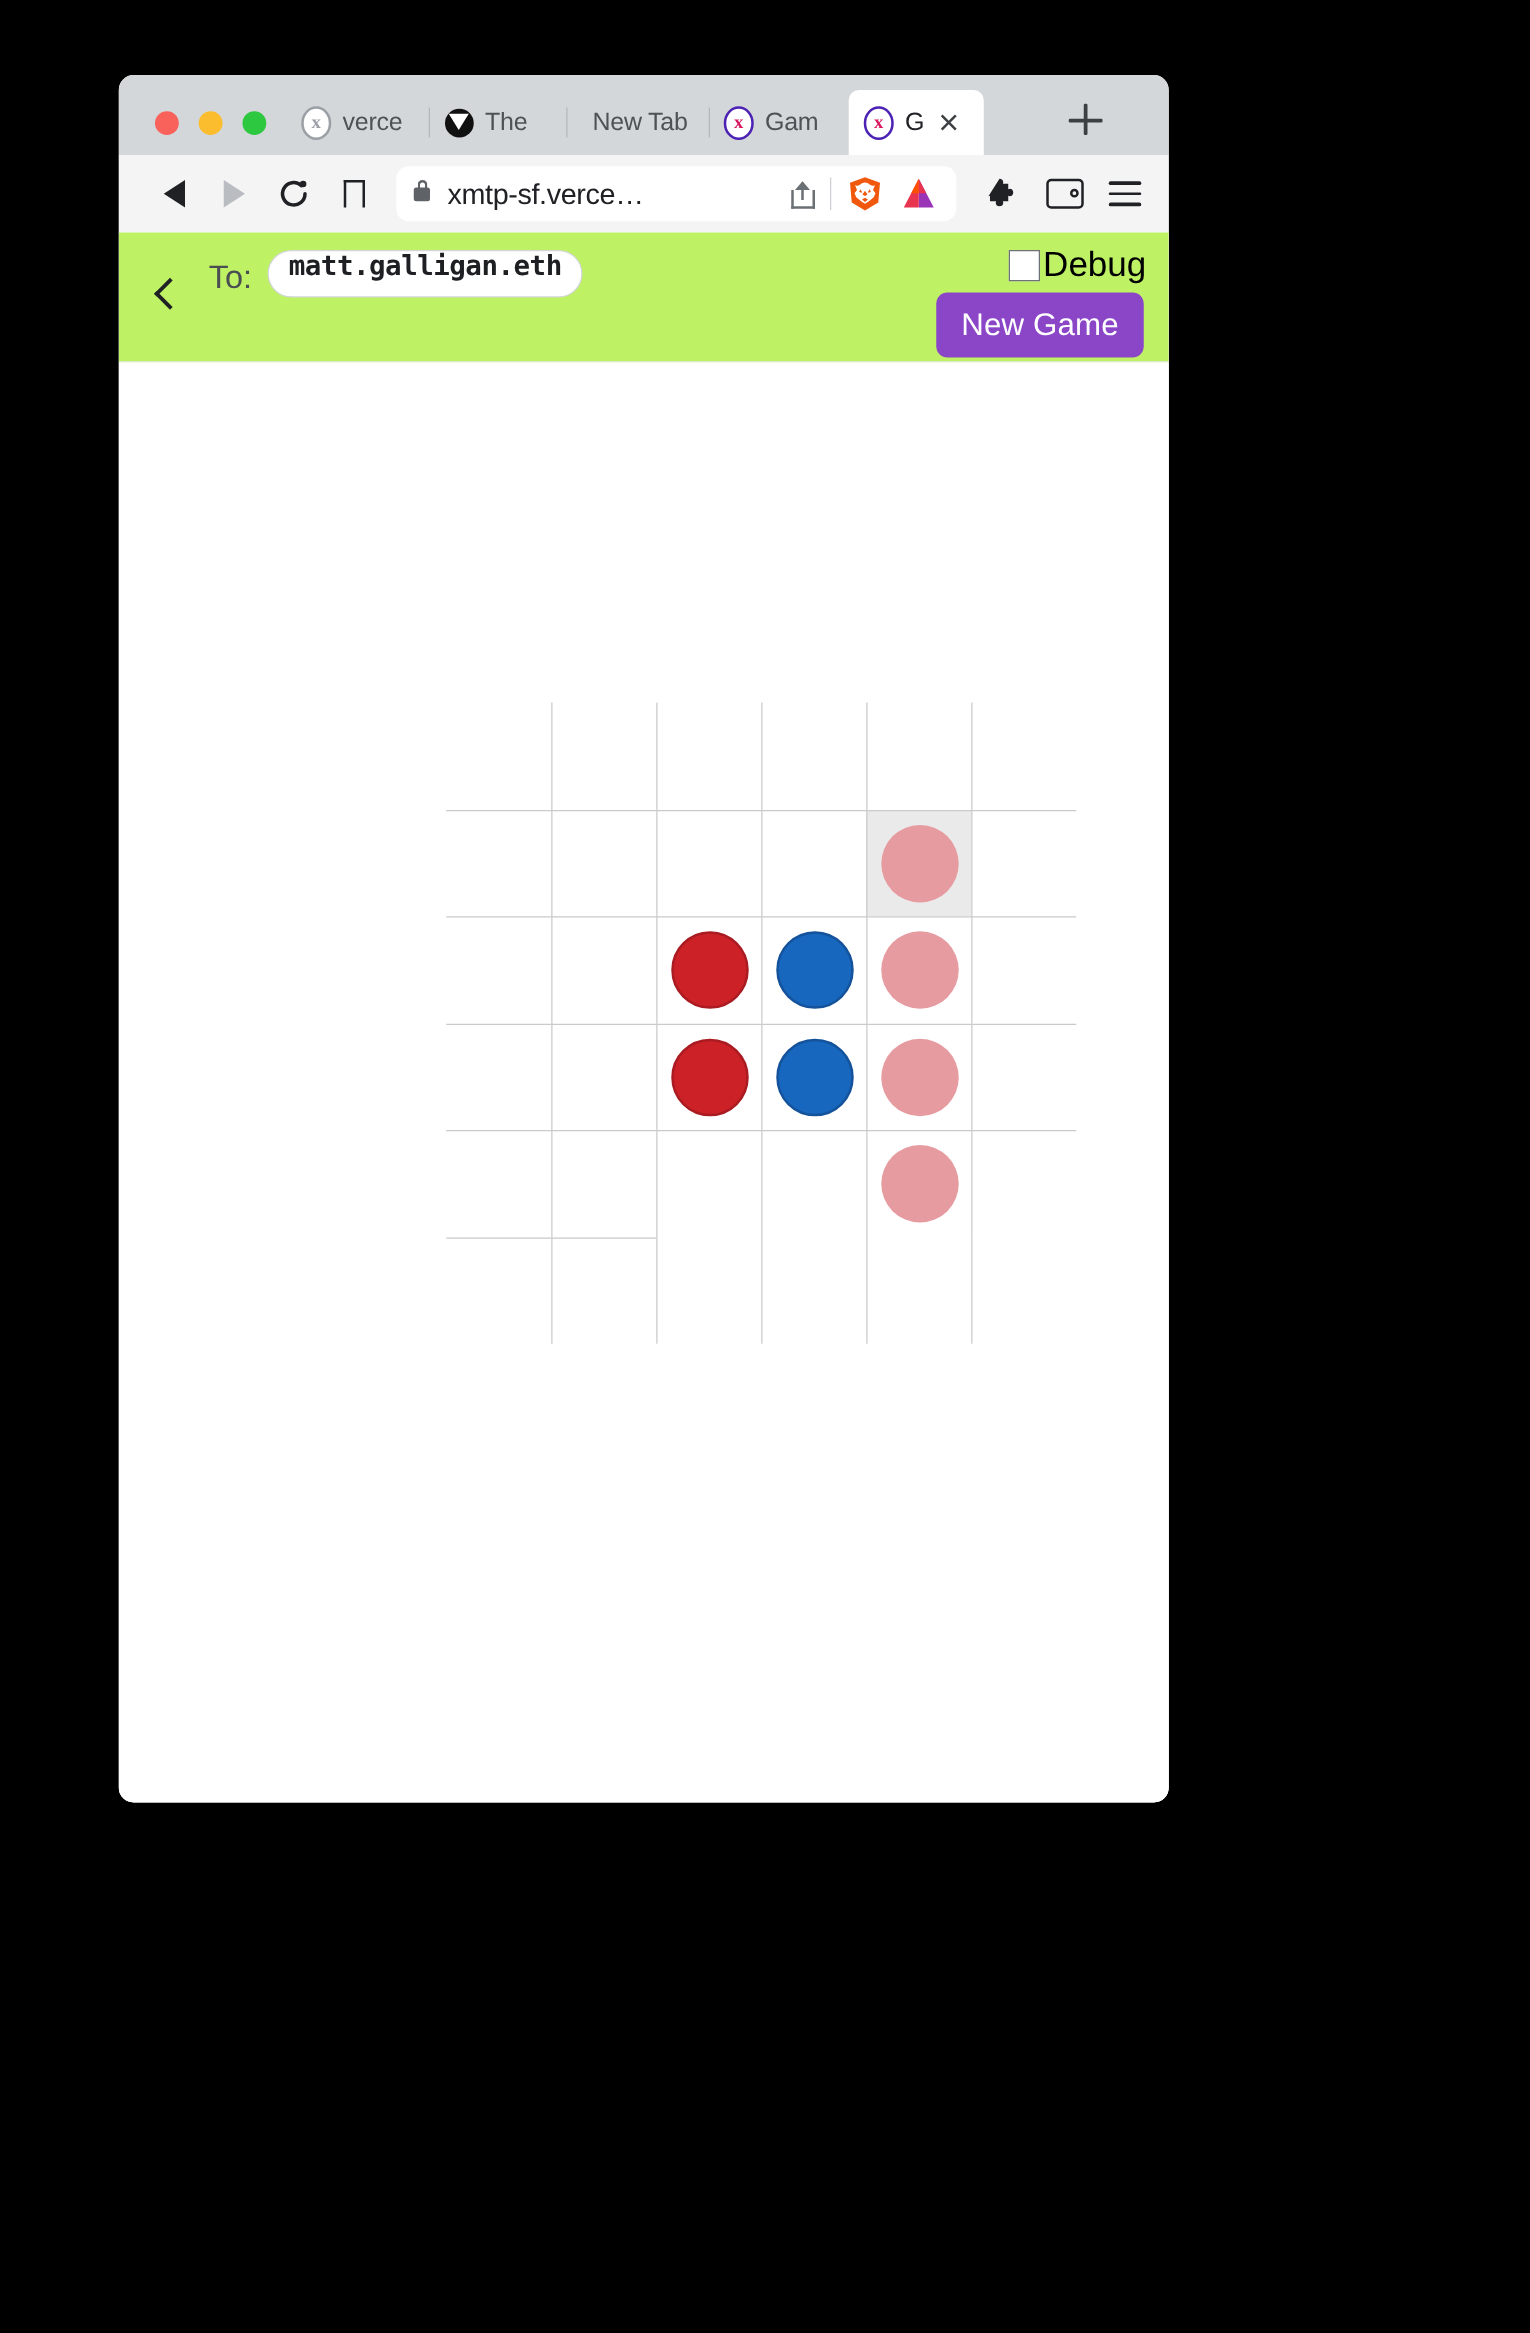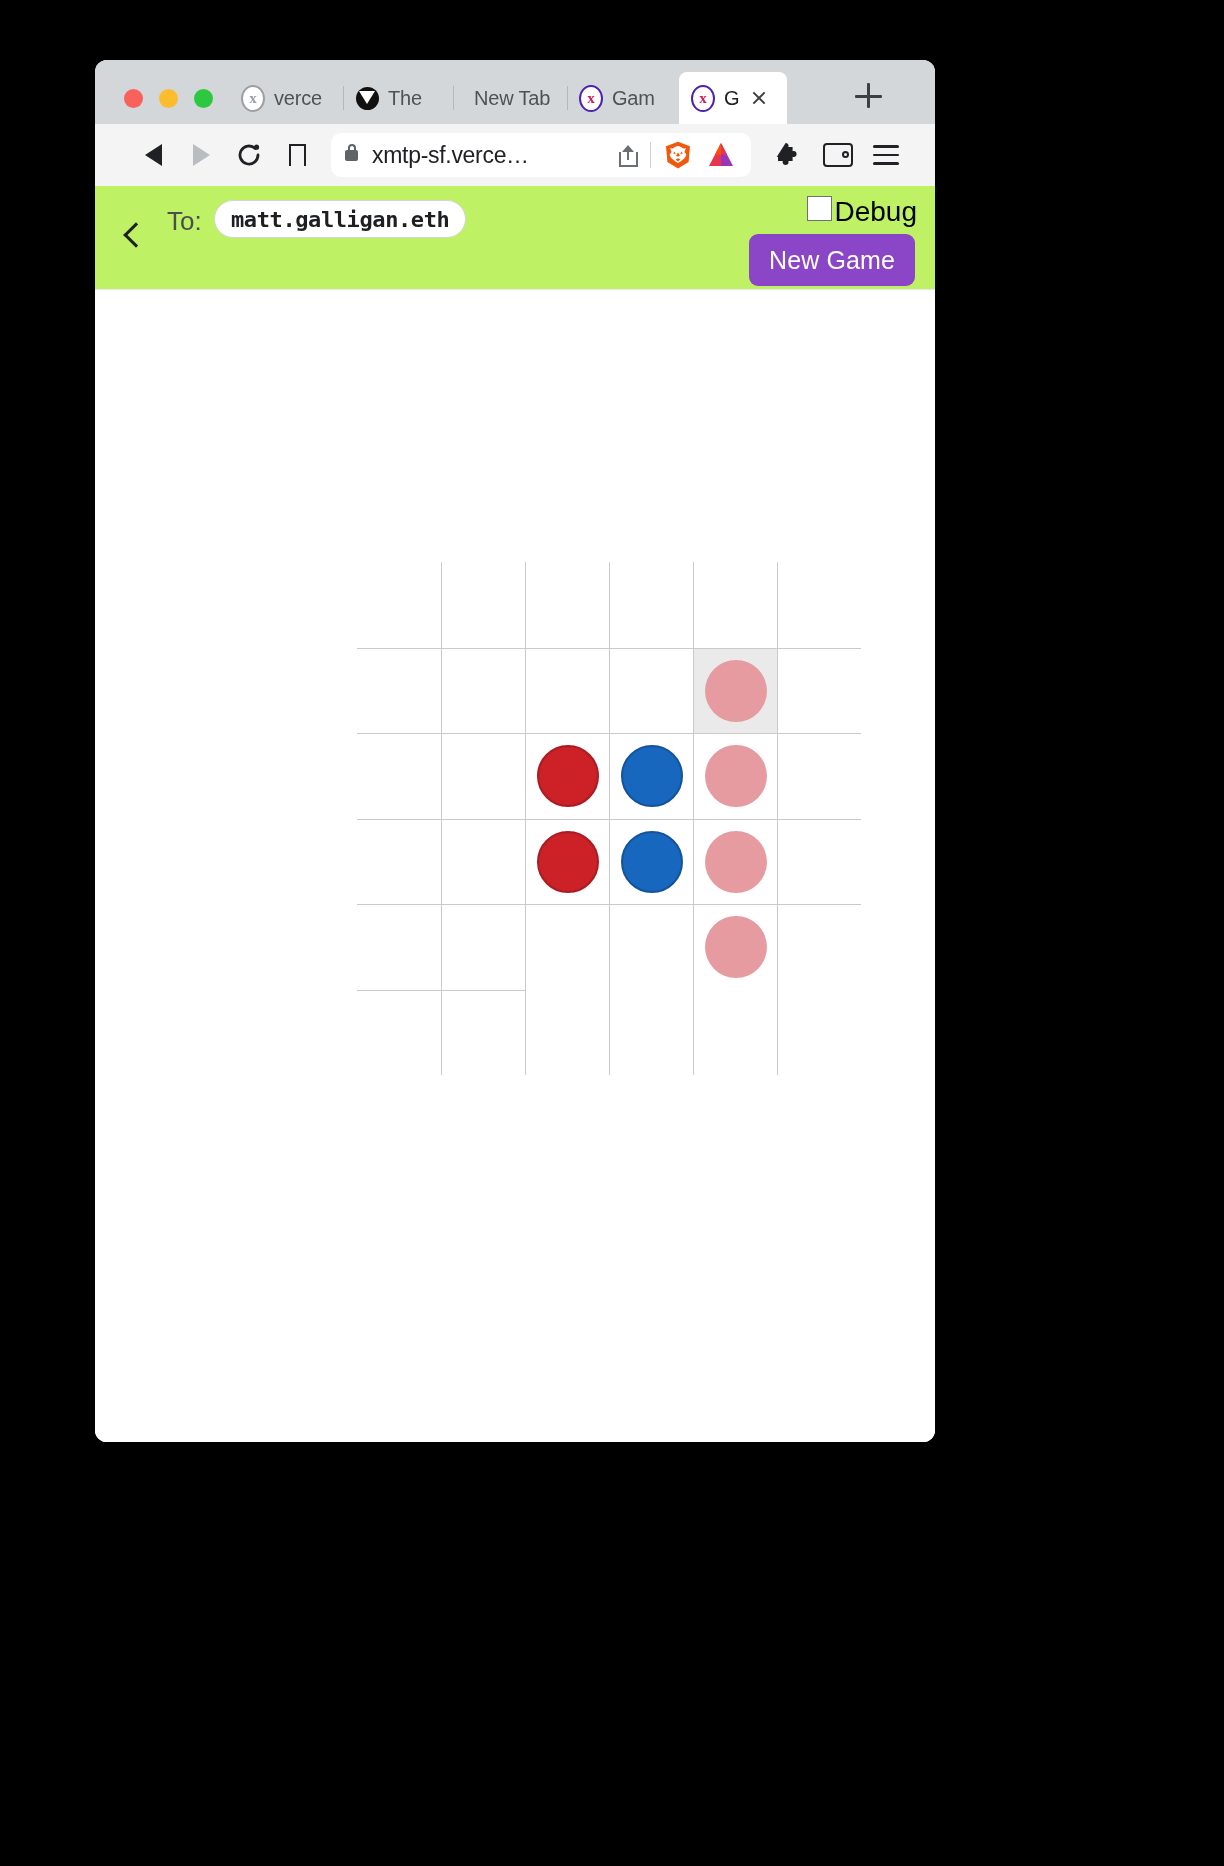--- a/index.html
+++ b/index.html
@@ -113,21 +113,21 @@
     border-right:8.5px solid transparent;
     border-top:13px solid #ffffff;
   }
   .fi-blank{width:23px;height:23px;}
 
   
   .toolbar{
     height:62px;
     background:#f4f4f5;
     display:flex;align-items:center;
-    padding:0 36px;
+    padding:0 22px;
     box-sizing:border-box;
     gap:4px;
     position:relative;
   }
   .tbtn{
     width:44px;height:44px;
     display:flex;align-items:center;justify-content:center;
     flex:0 0 auto;
   }
   .tri-left{
@@ -254,38 +254,38 @@
   .tolabel{
     position:absolute;left:72px;top:20px;
     font-size:26px;color:#4a4e53;
   }
   .pill{
     position:absolute;left:119px;top:14px;
     height:38px;
     border:1.6px solid #d3d5d9;
     border-radius:19px;
     background:#ffffff;
-    display:flex;align-items:center;
+    display:flex;align-items:flex-start;
     padding:0 16px;
     box-sizing:border-box;
   }
   .pill span{
     font-family:"DejaVu Sans Mono", monospace;
     font-size:22px;font-weight:bold;color:#1d1f22;
     letter-spacing:-.4px;
   }
   .addr{
     position:absolute;left:126px;top:57px;
     font-family:"DejaVu Sans Mono", monospace;
     font-size:19px;color:#6c7177;
     letter-spacing:-.5px;
   }
   .debugwrap{
     position:absolute;right:18px;top:10px;
-    display:flex;gap:2px;
+    display:flex;align-items:center;gap:2px;
   }
   .debugbox{
     width:25px;height:25px;
     border:1.8px solid #6e7276;
     background:#ffffff;
     box-sizing:border-box;
   }
   .debuglabel{font-size:28px;color:#000;}
   .newgame{
     position:absolute;right:20px;top:48px;

